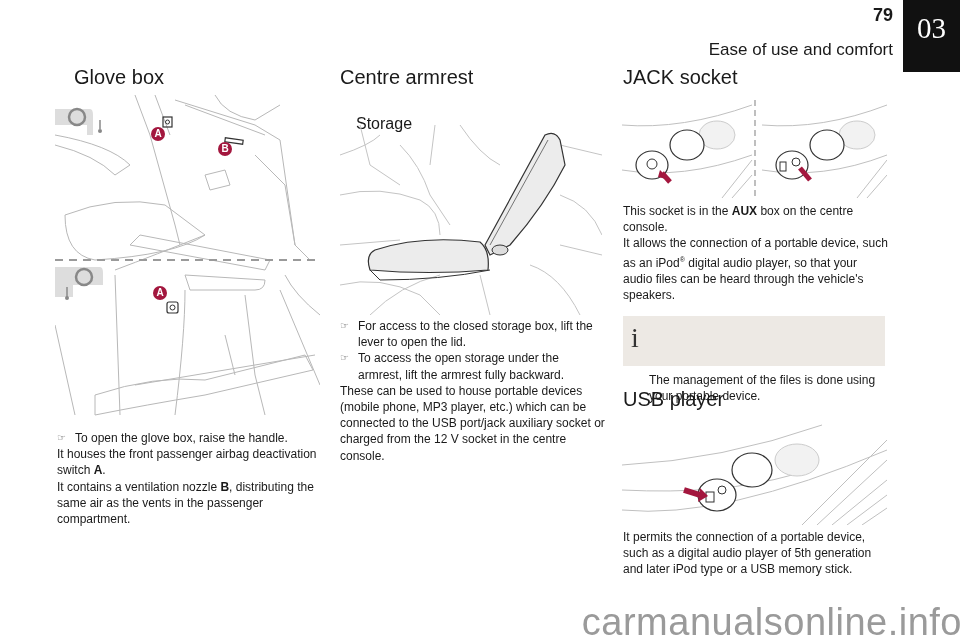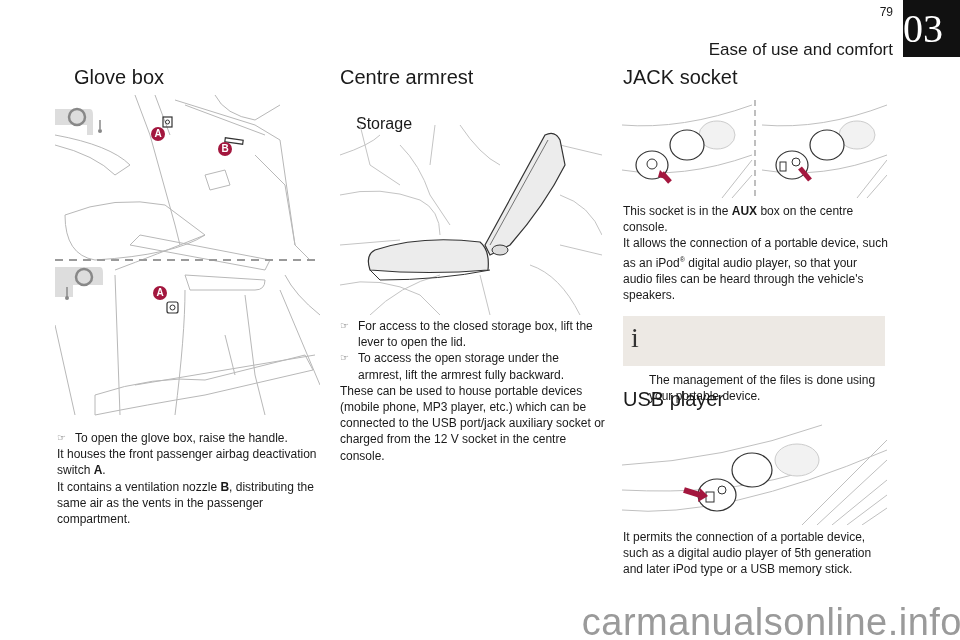--- a/index.html
+++ b/index.html
@@ -1,22 +1,22 @@
 <!DOCTYPE html>
 <html><head>
 <meta charset="utf-8">
 <style>
   html, body { margin:0; padding:0; }
   body { width:960px; height:640px; background:#ffffff; position:relative; overflow:hidden;
          font-family:"Liberation Sans", sans-serif; color:#1a1a1a; }
   .abs { position:absolute; }
-  .page-num { right:67px; top:5px; font-size:12px; font-weight:normal; text-align:center; }
+  .page-num { right:67px; top:5px; font-size:18px; font-weight:bold; text-align:center; }
   .section-name { right:67px; top:40px; font-size:17px; text-align:right; width:200px; }
-  .chapter { left:903px; top:0; width:57px; height:57px; background:#111111; color:#fff;
-             font-family:"Liberation Serif", serif; font-size:40px; line-height:57px; text-align:left; }
+  .chapter { left:903px; top:0; width:57px; height:72px; background:#111111; color:#fff;
+             font-family:"Liberation Serif", serif; font-size:29px; line-height:57px; text-align:center; }
   h1 { margin:0; font-weight:normal; font-size:20px; position:absolute; }
   h2 { margin:16px; font-weight:normal; font-size:16px; position:absolute; }
   .text { font-size:12px; line-height:16.2px; position:absolute; }
   .text p { margin:0; }
   .bullet { position:relative; padding-left:18px; }
   .bullet .glyph { position:absolute; left:0; top:0; color:#666; font-size:10px; }
   .info-box { background:#ede9e4; position:absolute; }
   .info-i { position:absolute; font-family:"Liberation Serif", serif; font-size:28px; color:#333; }
   svg { position:absolute; }
   .wm { font-size:38px; color:#9a9a9a; letter-spacing:0.5px; right:-2px; bottom:-4px; }

